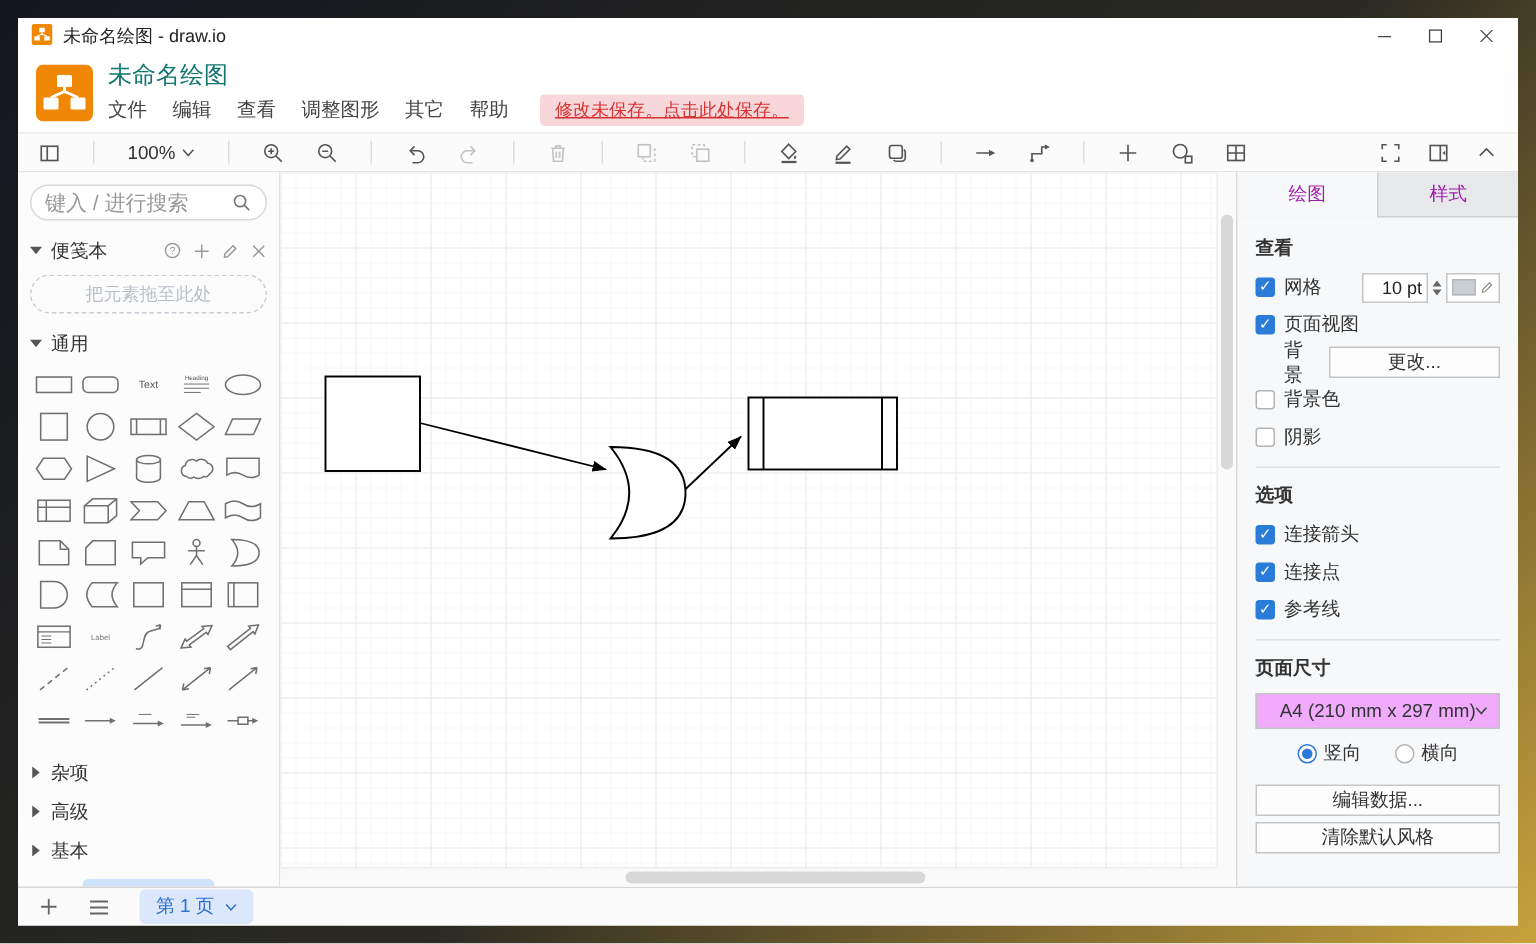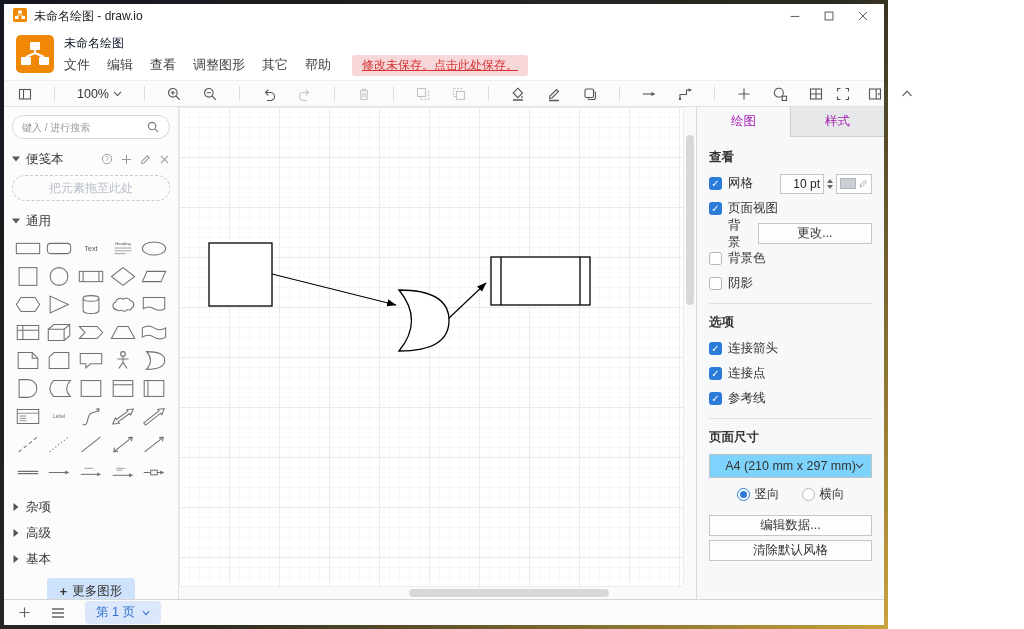--- a/index.html
+++ b/index.html
@@ -1,50 +1,50 @@
 <!DOCTYPE html>
 <html style="--accent: #2b7cd9; --unsaved-bg: #f8d7da; --unsaved-text: #d63333; --more-bg: #cfe2fb; --pill-bg: #dbe8fb; --pill-text: #2f6fce;"><head>
 <meta charset="utf-8">
 <style>
   * { margin:0; padding:0; box-sizing:border-box; }
   html,body { width:1024px; height:629px; overflow:hidden; font-family:"Liberation Sans",sans-serif; }
-  .frame { width:888px; height:629px; padding:4px; background:linear-gradient(135deg,#14161f 0%,#2b2a22 55%,#c8a23c 100%); }
+  .frame { width:1024px; height:629px; padding:12px; background:linear-gradient(135deg,#14161f 0%,#2b2a22 55%,#c8a23c 100%); }
   .window { width:100%; height:100%; background:#fff; display:flex; flex-direction:column; }
 
   
   .titlebar { height:24px; display:flex; align-items:center; gap:7px; padding:0 4px 0 9px; background:#fff; font-size:12px; color:#222; flex:0 0 auto; }
   .tb-controls { margin-left:auto; display:flex; }
   .tb-controls span { width:34px; height:22px; display:flex; align-items:center; justify-content:center; color:#333; }
   .tb-controls svg { stroke:#444; stroke-width:1; fill:none; }
 
   
   .header { height:52px; display:flex; align-items:center; padding-left:12px; background:#fff; flex:0 0 auto; }
   .logo { width:38px; height:38px; flex:0 0 auto; }
   .header-right { margin-left:10px; display:flex; flex-direction:column; justify-content:center; }
-  .doc-title { font-size:12px; color:#0f172a; line-height:20px; }
+  .doc-title { font-size:16px; color:#0f766e; line-height:20px; }
   .menubar { display:flex; align-items:center; gap:17px; font-size:13px; color:#444; margin-top:2px; }
   .menubar .menu-item { cursor:default; }
   .unsaved { background:var(--unsaved-bg,#f8d7da); color:var(--unsaved-text,#d33); font-size:12px; padding:2px 10px; border-radius:3px; margin-left:4px;text-decoration:underline; }
 
   
   .toolbar { height:27px; background:#fbfbfc; border-top:1px solid #eee; border-bottom:1px solid #e2e2e2; display:flex; align-items:center; padding:0 12px; gap:9px; flex:0 0 auto; }
   .toolbar .ticon { width:18px; height:18px; display:flex; align-items:center; justify-content:center; }
   .toolbar .ticon svg { stroke:#555; stroke-width:1.1; fill:none; }
   .toolbar .ticon.disabled svg { stroke:#c3c3c3; }
   .toolbar .sep { width:1px; height:15px; background:#ddd; margin:0 2px; }
   .zoomsel { display:flex; align-items:center; gap:4px; font-size:12.5px; color:#333; padding:0 2px; }
   .toolbar-right { margin-left:auto; display:flex; gap:14px; align-items:center; }
 
   
   .main { flex:1; display:flex; min-height:0; }
 
   
   .sidebar { width:175px; flex:0 0 auto; background:#fcfcfd; border-right:1px solid #e2e2e2; padding:8px 8px 0 8px; font-size:12.5px; color:#333; overflow:hidden; }
   .search { height:24px; border:1px solid #d8d8d8; border-radius:12px; background:#fff; display:flex; align-items:center; padding:0 9px; }
-  .search input { border:none; outline:none; flex:1; font-size:10px; color:#a16207; background:transparent; font-family:inherit; min-width:0; }
+  .search input { border:none; outline:none; flex:1; font-size:14px; color:#a16207; background:transparent; font-family:inherit; min-width:0; }
   .search input::placeholder { color:#999; }
   .search svg { stroke:#777; stroke-width:1.2; fill:none; flex:0 0 auto; }
   .sec-head { display:flex; align-items:center; gap:6px; margin-top:12px; height:16px; }
   .caret { width:8px; height:8px; display:inline-flex; }
   .sec-tools { margin-left:auto; display:flex; gap:8px; align-items:center; }
   .sec-tools span { display:flex; }
   .sec-tools svg { stroke:#999; stroke-width:1.1; fill:none; }
   .droparea { margin-top:8px; height:26px; border:1.4px dashed #c7ccd4; border-radius:13px; display:flex; align-items:center; justify-content:center; color:#b9bfc9; font-size:12px; }
   .shape-grid { margin-top:5px; display:grid; grid-template-columns:repeat(5,1fr); }
   .shape-cell { height:28px; display:flex; align-items:center; justify-content:center; }
@@ -85,21 +85,21 @@
   .gridsize { width:44px; height:20px; border:1px solid #c6c6c6; background:#fff; font-size:12px; text-align:right; padding-right:3px; font-family:inherit; color:#222; outline:none; }
   .stepper { display:flex; flex-direction:column; justify-content:center; gap:2px; }
   .stepper i { width:0; height:0; border-left:3.5px solid transparent; border-right:3.5px solid transparent; display:block; }
   .stepper .up { border-bottom:4.5px solid #666; }
   .stepper .dn { border-top:4.5px solid #666; }
   .swatch-btn { width:36px; height:20px; border:1px solid #c6c6c6; background:#fff; display:flex; align-items:center; justify-content:center; gap:3px; }
   .swatch { width:16px; height:11px; background:#c9ced3; border:1px solid #b3b7bb; }
   .swatch-btn svg { stroke:#888; stroke-width:1; fill:none; }
   .btn-sm { margin-left:auto; width:120px; height:21px; border:1px solid #c6c6c6; background:#fdfdfd; display:flex; align-items:center; justify-content:center; font-size:12.5px; color:#333; }
   .p-hr { border:none; border-top:1px solid #e0e0e0; margin:10px 0; }
-  .pselect { height:24px; border:1px solid #c3c3c3; background:#7dd3fc; display:flex; align-items:center; justify-content:center; position:relative; font-size:12.5px; margin:2px 0 8px 0; }
+  .pselect { height:24px; border:1px solid #c3c3c3; background:#f0abfc; display:flex; align-items:center; justify-content:center; position:relative; font-size:12.5px; margin:2px 0 8px 0; }
   .pselect svg { position:absolute; right:7px; stroke:#444; stroke-width:1.3; fill:none; }
   .radio-row { display:flex; justify-content:center; gap:22px; margin-bottom:12px; }
   .radio-item { display:flex; align-items:center; gap:5px; }
   .rb { width:13px; height:13px; border-radius:50%; border:1px solid #b4b4b4; background:#fff; display:inline-flex; align-items:center; justify-content:center; flex:0 0 auto; }
   .rb.on { border-color:var(--accent,#2b7cd9); }
   .rb.on::after { content:""; width:7px; height:7px; border-radius:50%; background:var(--accent,#2b7cd9); }
   .panel-btn { height:21px; border:1px solid #c6c6c6; background:#fdfdfd; display:flex; align-items:center; justify-content:center; font-size:12.5px; color:#333; margin-bottom:4px; }
 
   
   .footer { height:26px; flex:0 0 auto; background:#fbfbfc; border-top:1px solid #d6d6d6; display:flex; align-items:center; padding-left:14px; gap:20px; }

